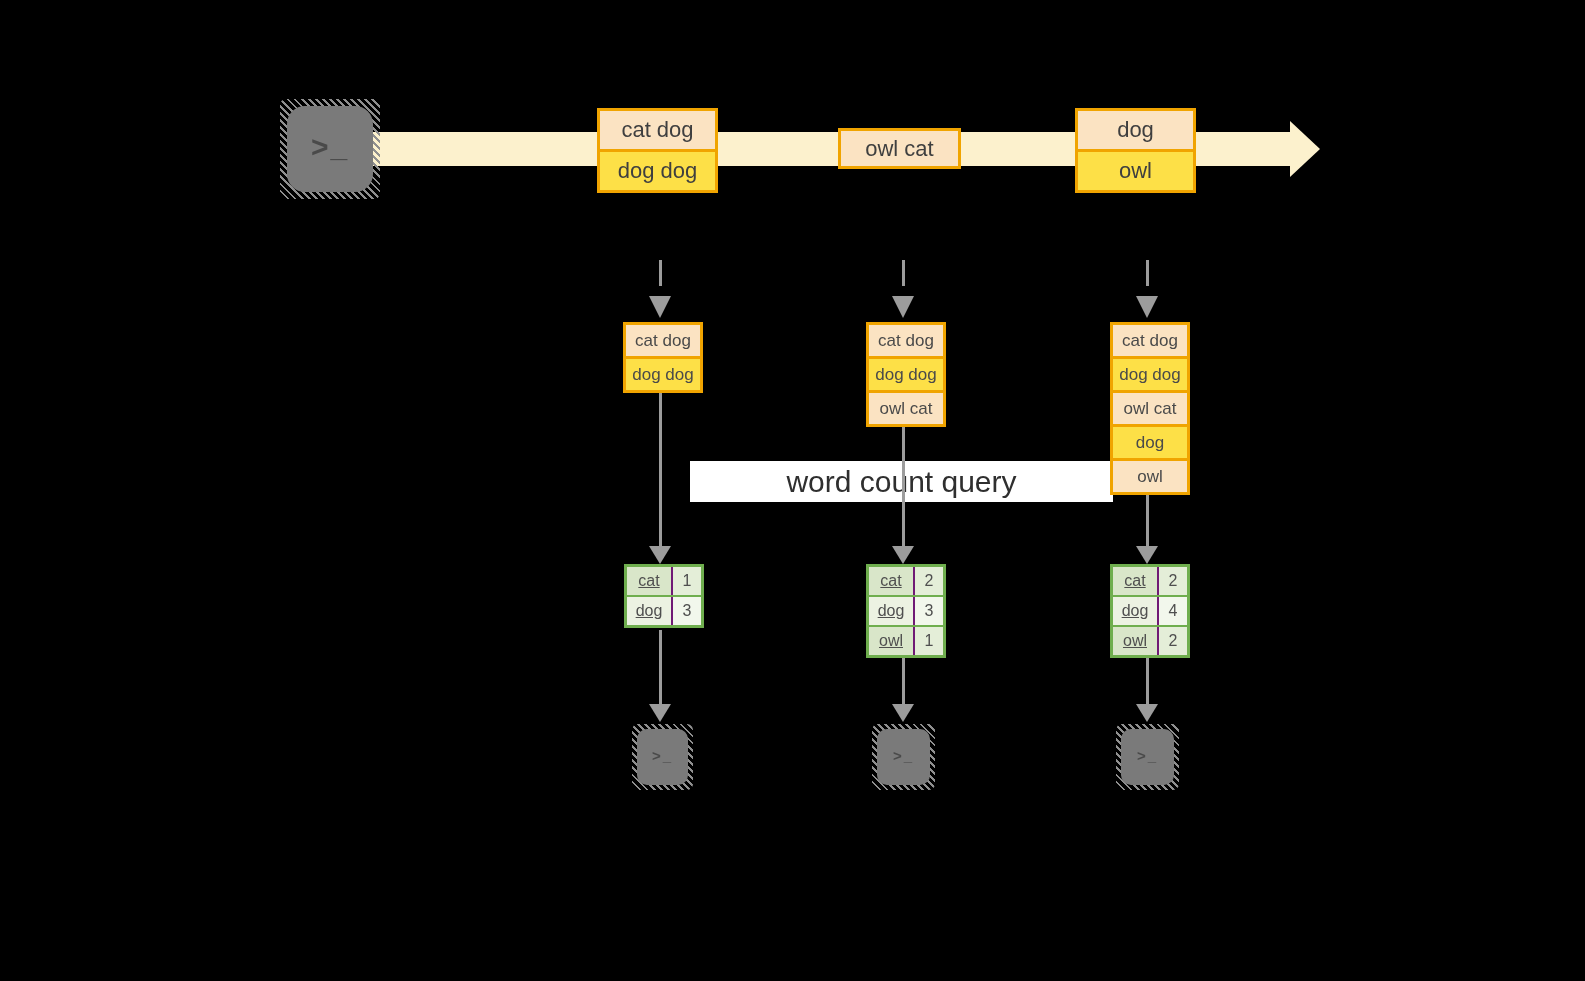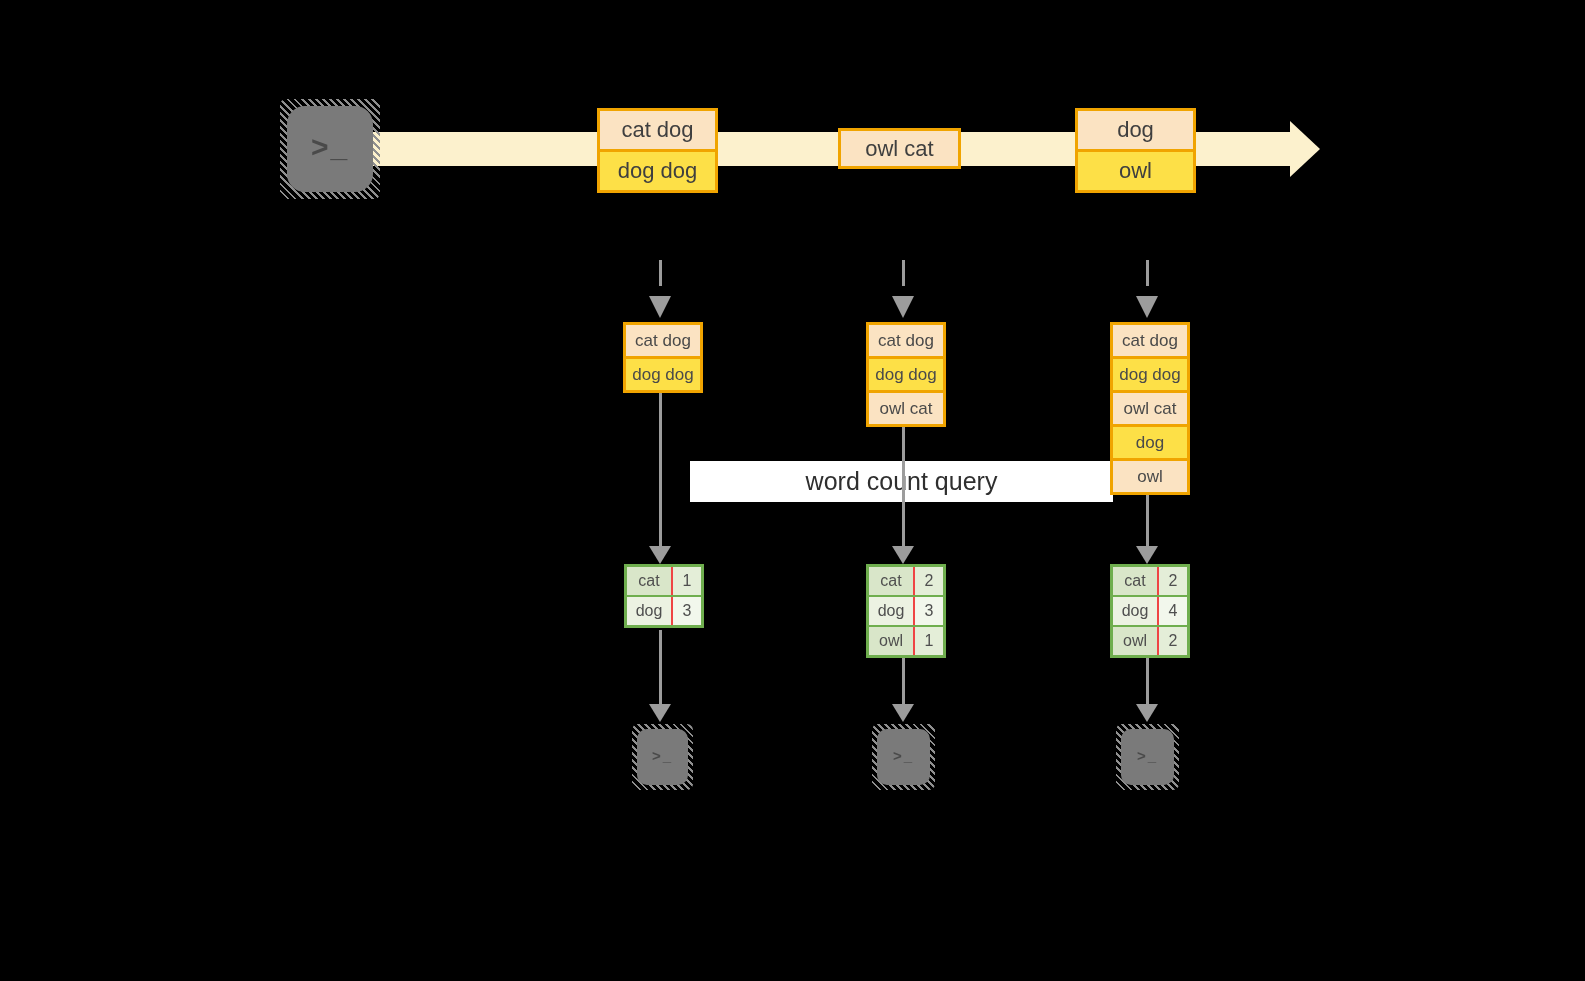--- a/index.html
+++ b/index.html
@@ -49,40 +49,40 @@
   .st-box{position:absolute;border:3px solid #f0a400;z-index:3;}
   .st-row{height:31px;line-height:31px;text-align:center;font-size:17px;color:#4a4a4a;}
   .st-row + .st-row{border-top:3px solid #f0a400;}
   .st1{left:623px;top:322px;width:74px;}
   .st2{left:866px;top:322px;width:74px;}
   .st3{left:1110px;top:322px;width:74px;}
 
   
   .query-band{position:absolute;left:690px;top:461px;width:423px;height:41px;background:#ffffff;
               z-index:1;display:flex;align-items:center;justify-content:center;
-              font-size:25px;color:#2f2f2f;}
+              font-size:30px;color:#2f2f2f;}
 
   
   .varrow{position:absolute;width:22px;z-index:2;}
   .varrow .vline{position:absolute;left:9.5px;top:0;width:3px;background:#9c9c9c;}
   .varrow .vhead{position:absolute;left:0;bottom:0;width:0;height:0;
                  border-left:11px solid transparent;border-right:11px solid transparent;
                  border-top:18px solid #9c9c9c;}
   .sa1{left:649px;top:388px;height:176px;} .sa1 .vline{height:158px;}
   .sa2{left:892px;top:419px;height:145px;} .sa2 .vline{height:127px;}
   .sa3{left:1136px;top:481px;height:83px;} .sa3 .vline{height:65px;}
   .ba1{left:649px;top:630px;height:92px;} .ba1 .vline{height:74px;}
   .ba2{left:892px;top:658px;height:64px;} .ba2 .vline{height:46px;}
   .ba3{left:1136px;top:658px;height:64px;} .ba3 .vline{height:46px;}
 
   
   .gtable{position:absolute;border:3px solid #6fae4e;z-index:2;}
   .grow{display:flex;height:28px;line-height:28px;font-size:16px;color:#4f4f4f;text-align:center;}
   .grow + .grow{border-top:2px solid #6fae4e;}
-  .wcell{width:44px;border-right:2px solid #ef4444;}
+  .wcell{width:44px;border-right:2px solid #701a75;text-decoration:underline;}
   .ccell{flex:1;}
   .grow:nth-child(odd) .wcell{background:#d9e6c9;}
   .grow:nth-child(odd) .ccell{background:#e4eed8;}
   .grow:nth-child(even) .wcell{background:#ecf2e2;}
   .grow:nth-child(even) .ccell{background:#f2f7ec;}
   .tb1{left:624px;top:564px;width:74px;}
   .tb2{left:866px;top:564px;width:74px;}
   .tb3{left:1110px;top:564px;width:74px;}
 </style>
 </head>

